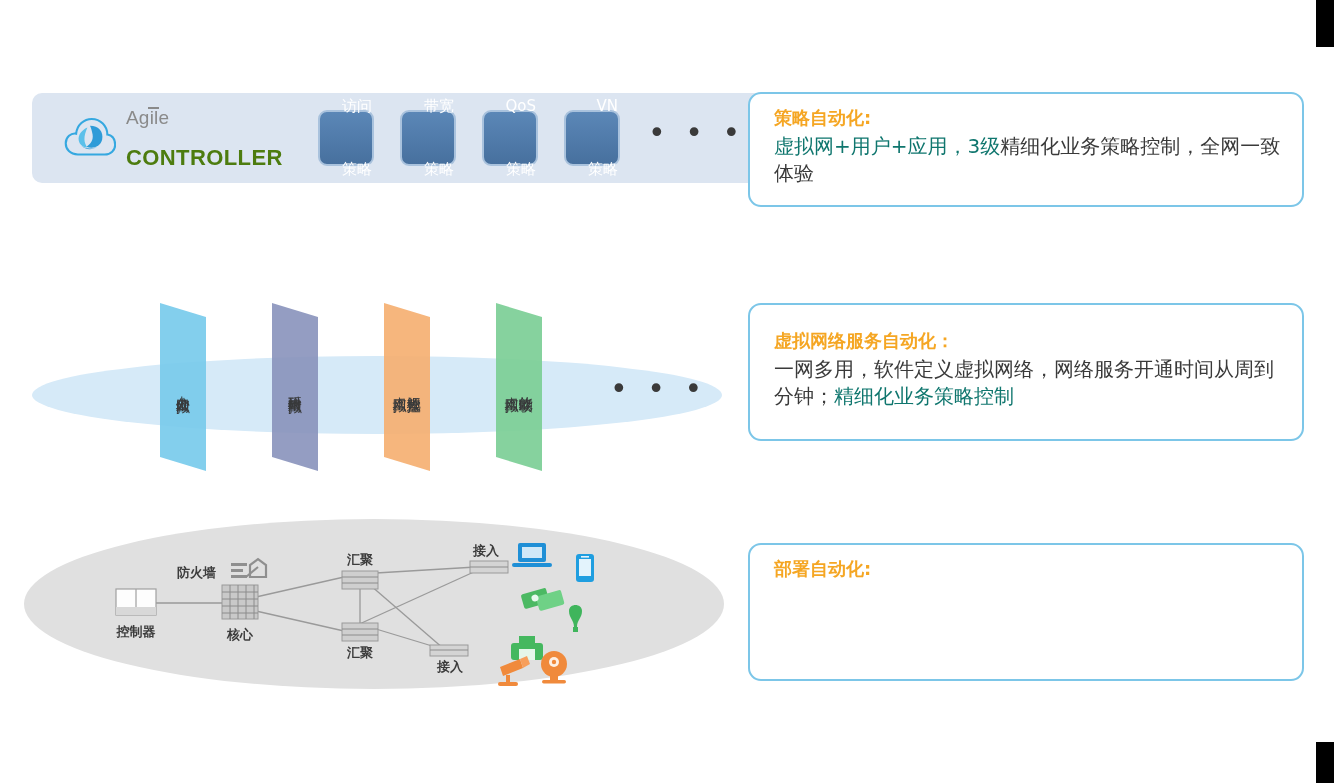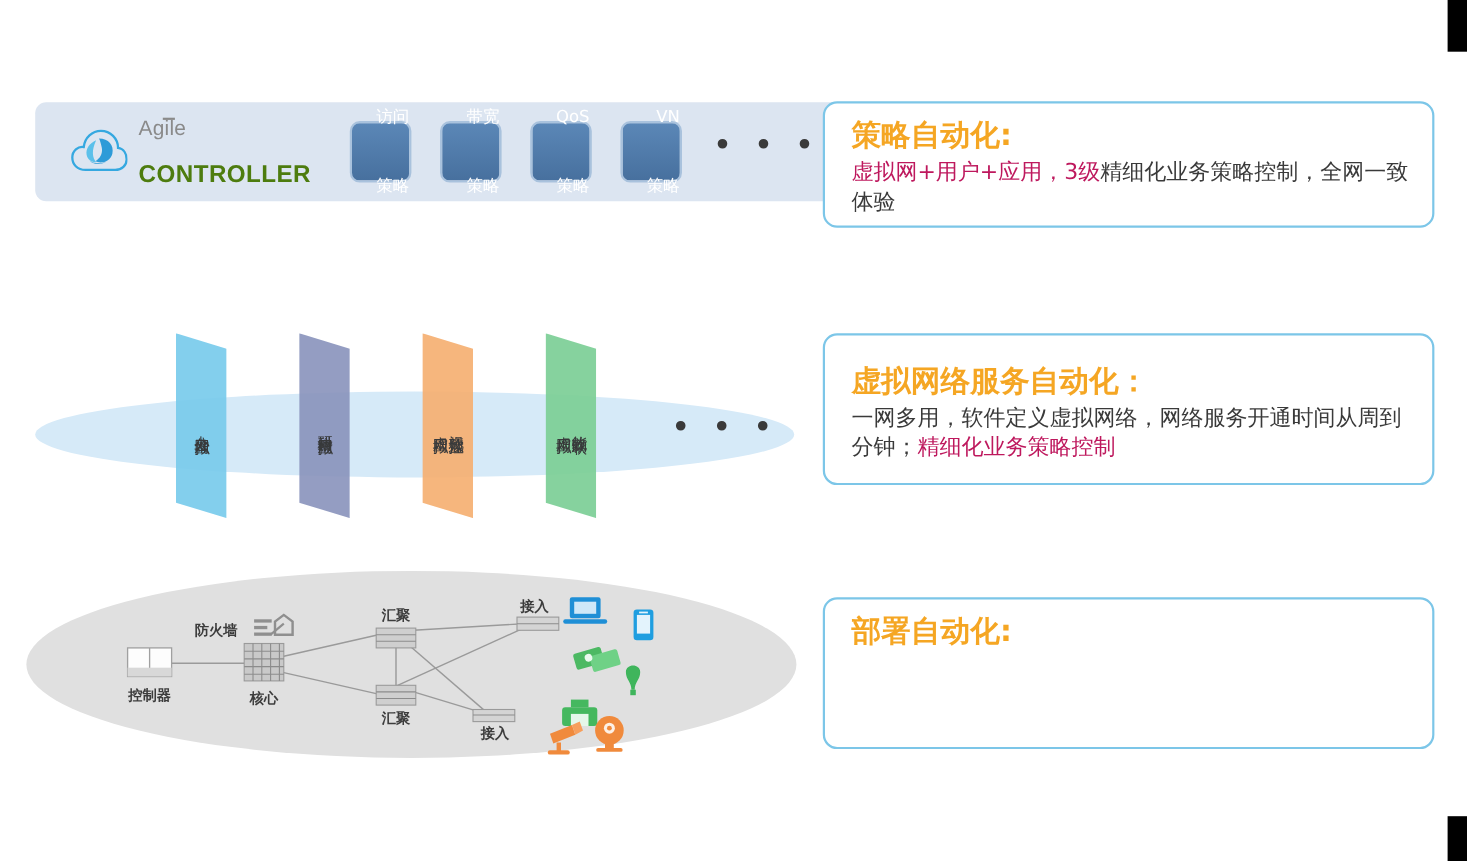--- a/index.html
+++ b/index.html
@@ -199,33 +199,33 @@
     box-sizing: border-box;
     padding: 14px 20px 16px 24px;
   }
   #card-0 { top: 92px; height: 115px; }
   #card-1 { top: 303px; height: 138px; padding-top: 26px; }
   #card-2 { top: 543px; height: 138px; }
 
   .card-title {
     color: #f5a623;
     font-weight: bold;
-    font-size: 27px;
+    font-size: 18px;
     line-height: 1.16;
     margin: 0 0 4px 0;
     font-family: "DejaVu Sans", sans-serif;
   }
   .card-body {
     color: #3a3a3a;
     font-size: 20px;
     line-height: 1.34;
     margin: 0;
     font-family: "DejaVu Sans", sans-serif;
   }
-  .hl { color: #be185d; }
+  .hl { color: #0f766e; }
 </style>
 </head>
 <body>
 
 <div class="edge-bar top"></div>
 <div class="edge-bar bottom"></div>
 
 <div id="controller-panel">
 
   <div id="logo-block">

